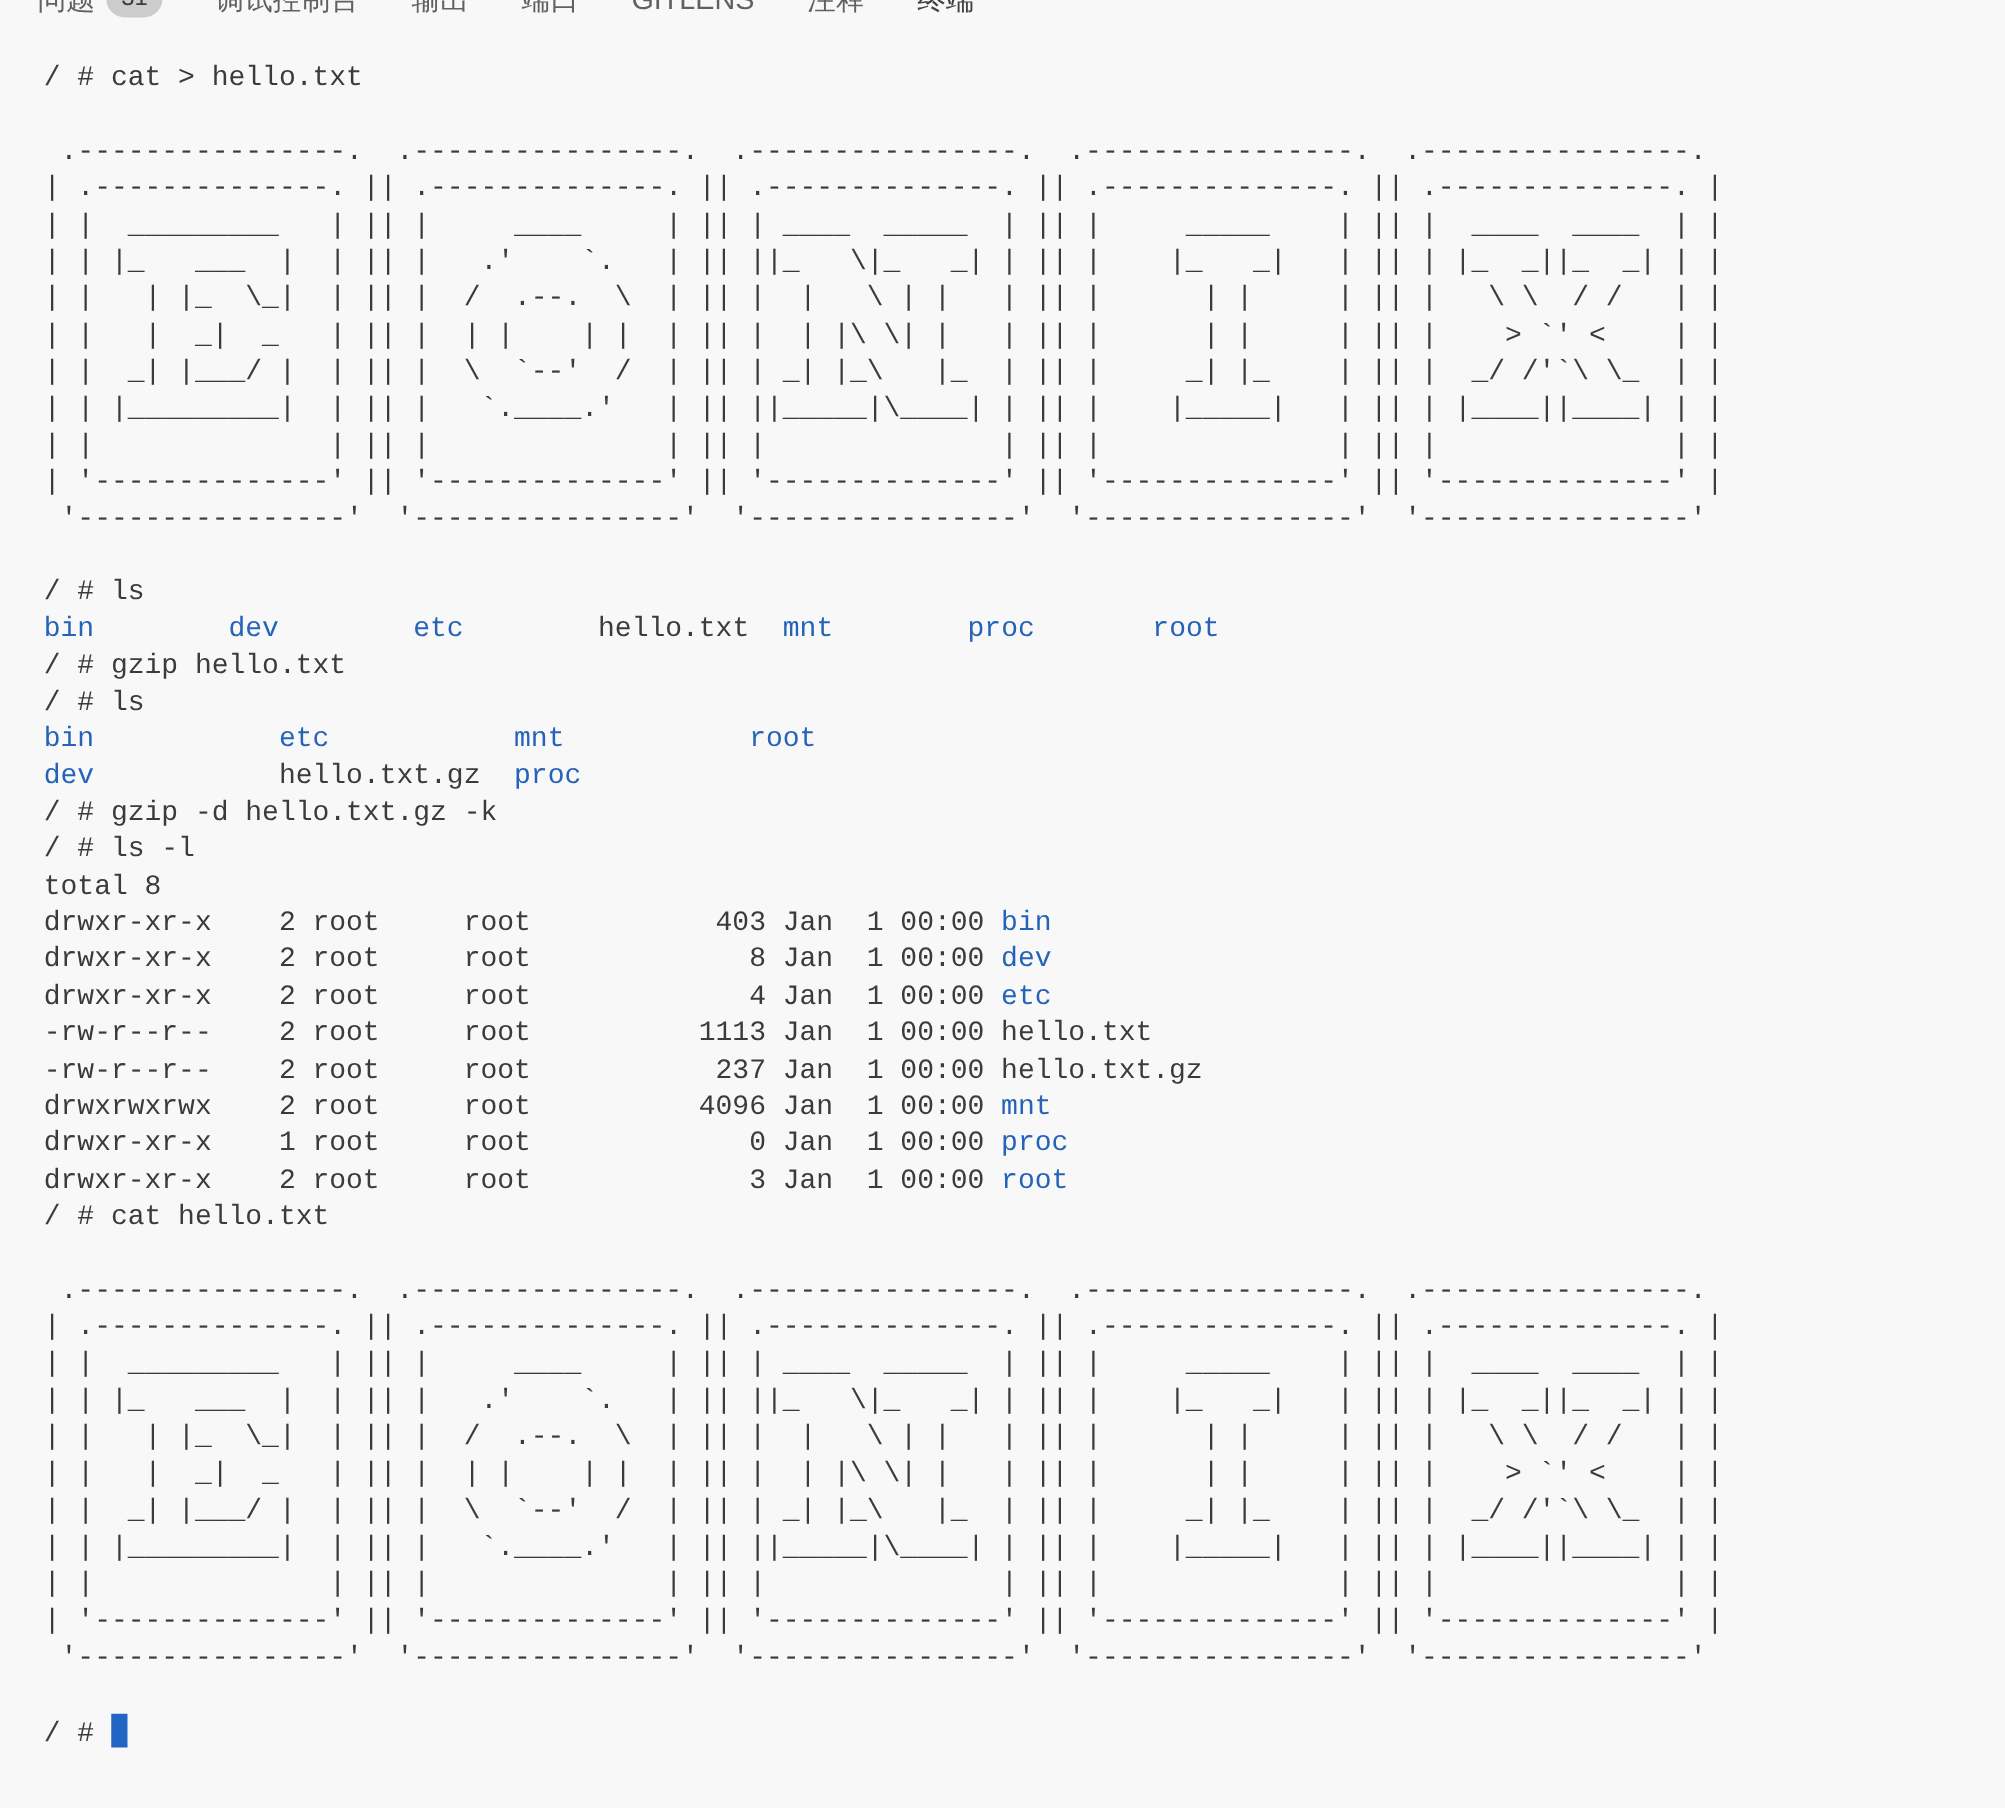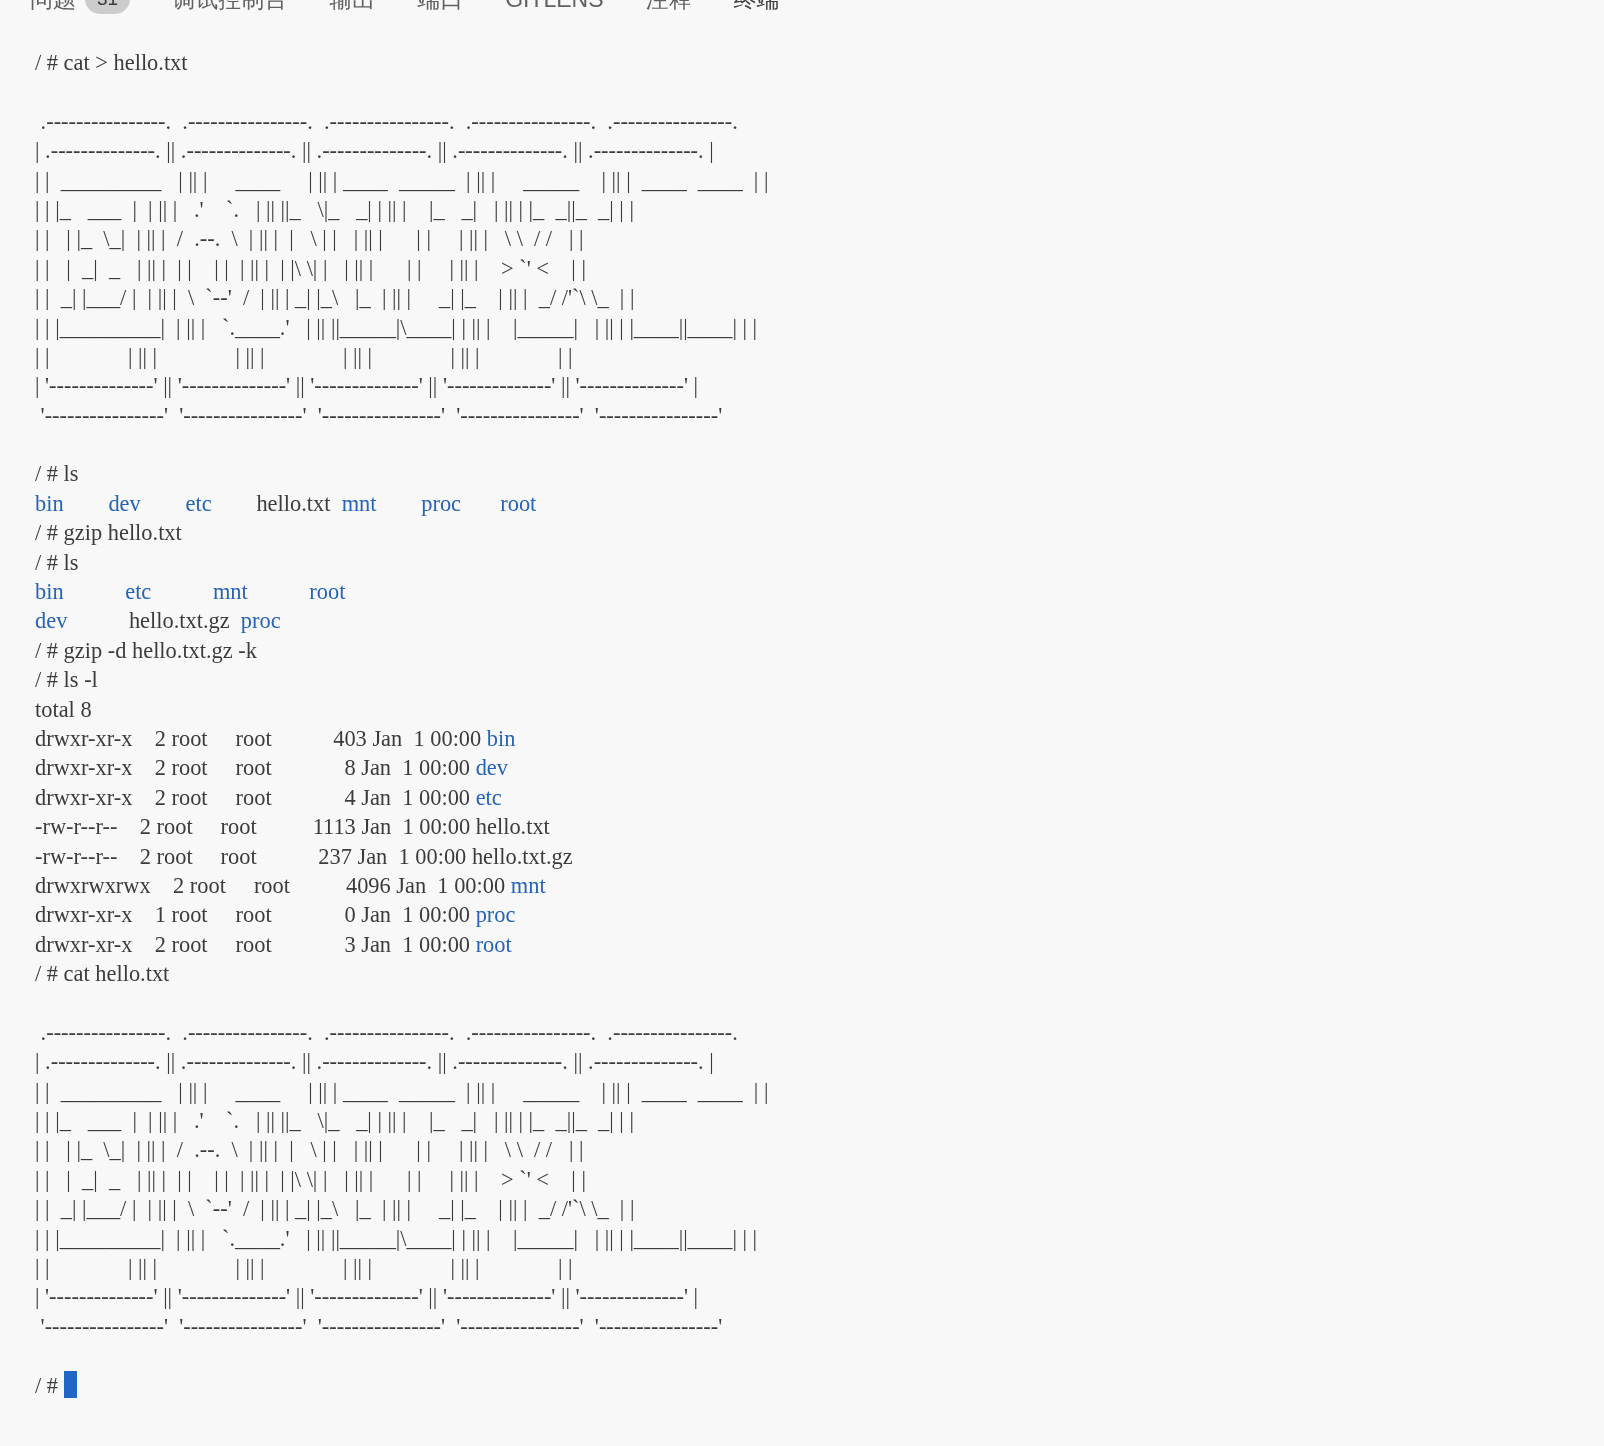--- a/index.html
+++ b/index.html
@@ -47,21 +47,21 @@
     background: #cccccc;
     color: #3b3b3b;
     font-size: 19px;
     line-height: 1;
     padding: 5px 12px 6px 12px;
     border-radius: 999px;
   }
 
   
   .terminal {
-    font-family: Liberation Serif, serif;
+    font-family: Liberation Mono, monospace;
     font-size: 22.4px;
     line-height: 29.4px;
     color: #3b3b3b;
     padding: 30px 20px 40px 35px;
     white-space: pre;
   }
   .line {
     height: 29.4px;
     white-space: pre;
   }

